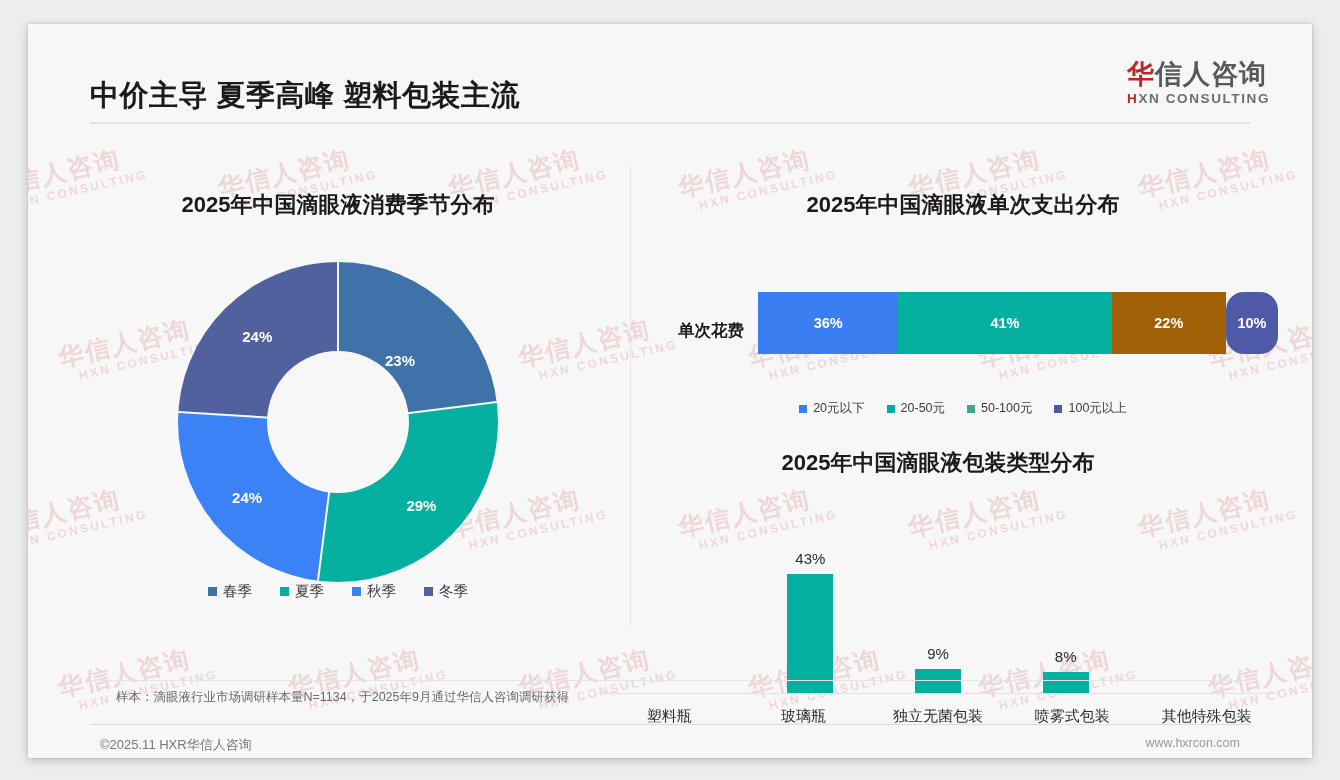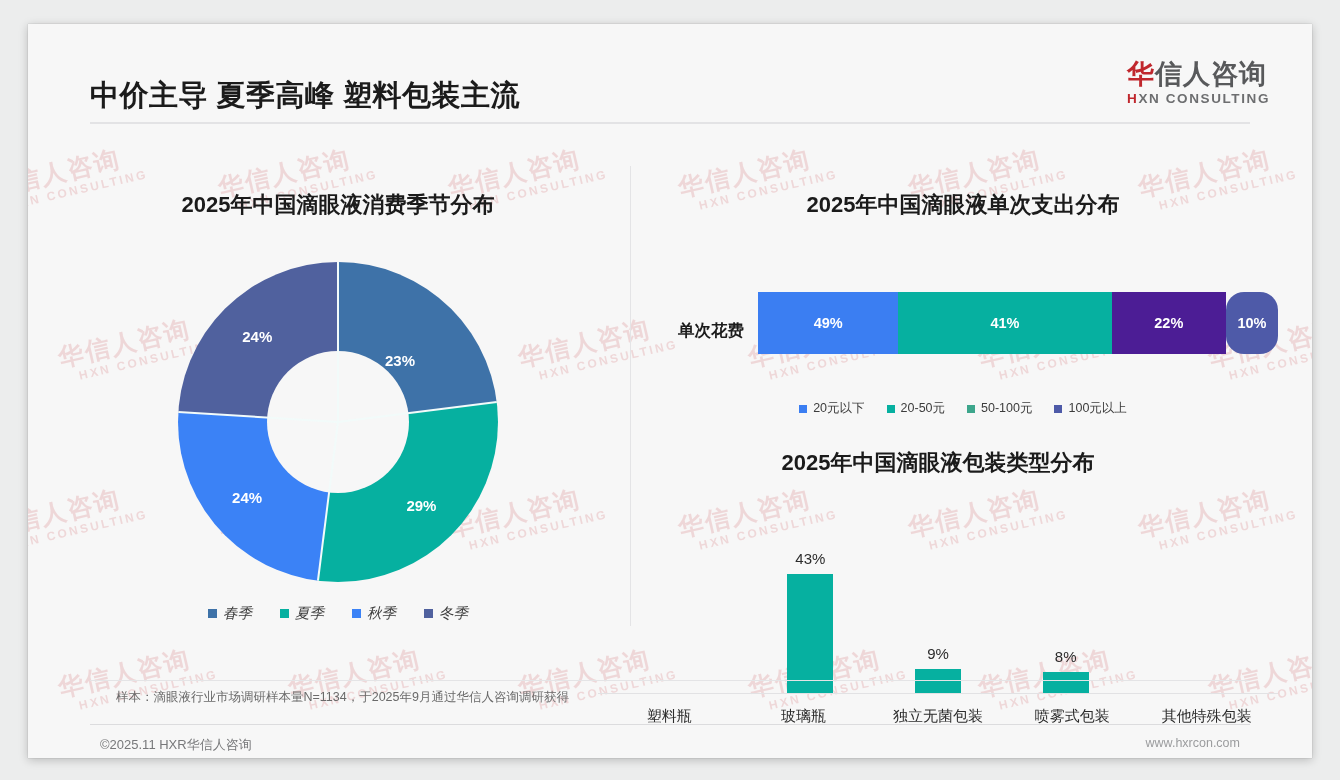--- a/index.html
+++ b/index.html
@@ -78,22 +78,22 @@
   .slice-sep {
     position: absolute; left: 50%; top: 50%;
     width: 2px; height: 160px; background: #f2fbfa;
     transform-origin: 50% 100%;
   }
   .donut-label {
     position: absolute; color: #ffffff; font-size: 15px; font-weight: 700;
     transform: translate(-50%, -50%);
   }
   #donut-legend {
-    display: flex; justify-content: center; gap: 28px; margin-top: 22px;
-    font-size: 14.5px; color: #3c3c3c; font-style: italic;
+    display: flex; justify-content: center; gap: 28px; 
+    font-size: 14.5px; color: #3c3c3c;
   }
   .lg-item { display: flex; align-items: center; gap: 6px; white-space: nowrap; }
   .lg-sq { width: 9px; height: 9px; display: inline-block; }
   
   #panel-stack { left: 620px; top: 166px; width: 630px; }
   #stack-row {
     display: flex; align-items: center; margin-top: 72px;
   }
   #stack-cat {
     width: 110px; text-align: right; padding-right: 14px;
@@ -281,23 +281,23 @@
           <span>冬季</span>
         </div>
       </div>
   </div>
 
   <div class="panel" id="panel-stack">
     <div class="chart-title">2025年中国滴眼液单次支出分布</div>
     <div id="stack-row">
       <div id="stack-cat">单次花费</div>
       <div id="stack-bar">
-          <div class="stack-seg" style="background: rgb(59, 126, 242); width: 27%;">49%</div>
+          <div class="stack-seg" style="background: rgb(59, 126, 242); width: 27%;">36%</div>
           <div class="stack-seg" style="background: rgb(6, 176, 160); width: 41%;">41%</div>
-          <div class="stack-seg" style="background: #4c1d95; width: 22%;">22%</div>
+          <div class="stack-seg" style="background: #a16207; width: 22%;">22%</div>
           <div class="stack-seg" style="background: rgb(78, 90, 168); width: 10%; border-radius: 18px;">10%</div>
         </div>
     </div>
     <div id="stack-legend">
         <div class="lg-item">
           <span class="lg-sq" style="background:#3b7ef2"></span>
           <span>20元以下</span>
         </div>
         <div class="lg-item">
           <span class="lg-sq" style="background:#06b0a0"></span>

